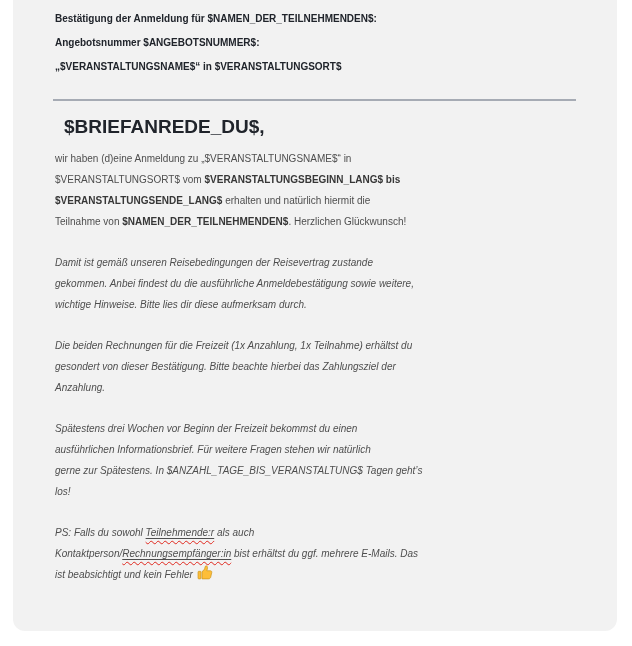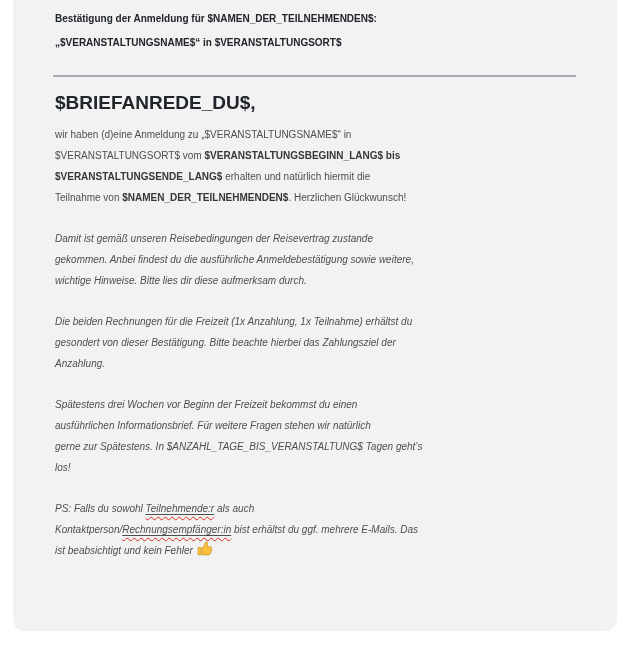--- a/index.html
+++ b/index.html
@@ -44,21 +44,21 @@
     border: none;
     border-top: 2px solid var(--divider);
     margin: 20px 0 13px -2px;
     width: 523px;
   }
   .greeting {
     font-size: 19px;
     font-weight: bold;
     line-height: 26px;
     color: var(--heading);
-    margin: 0 0 8px 0;
+    margin: 0 0 8px 9px;
     white-space: nowrap;
   }
   .para {
     font-size: 10px;
     line-height: 21px;
     color: var(--body);
   }
   .para + .para { margin-top: 20px; font-style: italic; }
   .line { white-space: nowrap; }
   .para strong {
@@ -84,20 +84,21 @@
     vertical-align: -3px;
     margin-left: 1px;
   }
 </style>
 </head>
 <body>
 
 <div class="card">
   <div class="subject">
       <div class="subject-line">Bestätigung der Anmeldung für $NAMEN_DER_TEILNEHMENDEN$:</div>
+      <div class="subject-line">Angebotsnummer $ANGEBOTSNUMMER$:</div>
       <div class="subject-line">„$VERANSTALTUNGSNAME$“ in $VERANSTALTUNGSORT$</div>
     </div>
   <hr class="divider">
   <h1 class="greeting">$BRIEFANREDE_DU$,</h1>
   <div class="paragraphs">
       <div class="para">
         <div class="line"><span>wir haben (d)eine Anmeldung zu „$VERANSTALTUNGSNAME$“ in</span></div>
         <div class="line"><span>$VERANSTALTUNGSORT$ vom </span><strong>$VERANSTALTUNGSBEGINN_LANG$ bis</strong></div>
         <div class="line"><strong>$VERANSTALTUNGSENDE_LANG$</strong><span> erhalten und natürlich hiermit die</span></div>
         <div class="line"><span>Teilnahme von </span><strong>$NAMEN_DER_TEILNEHMENDEN$</strong><span>. Herzlichen Glückwunsch!</span></div>

